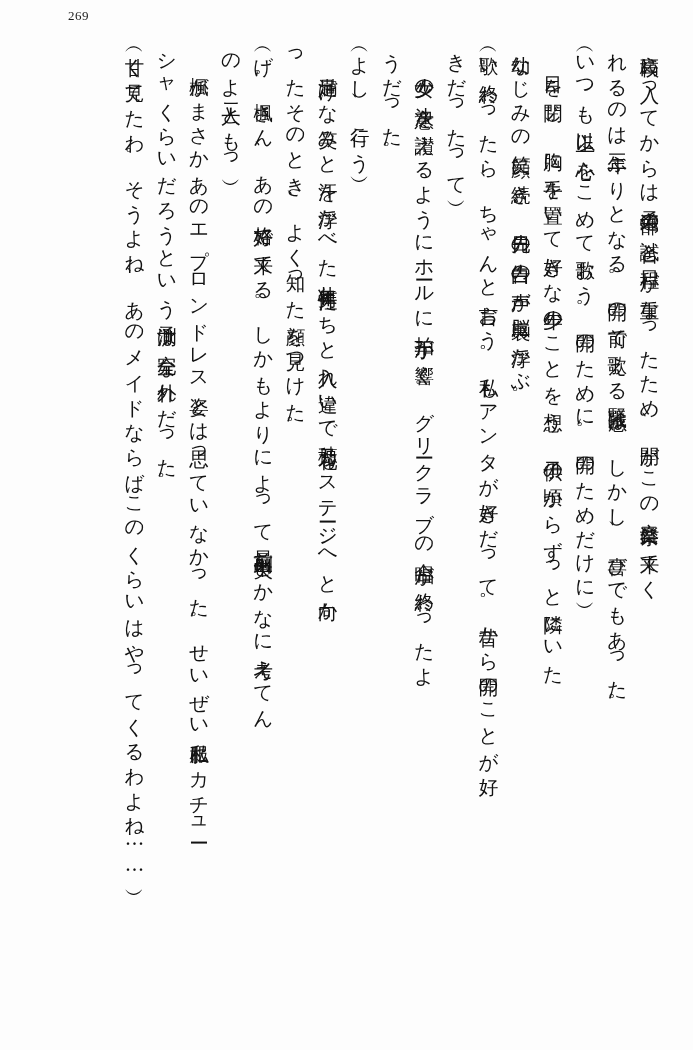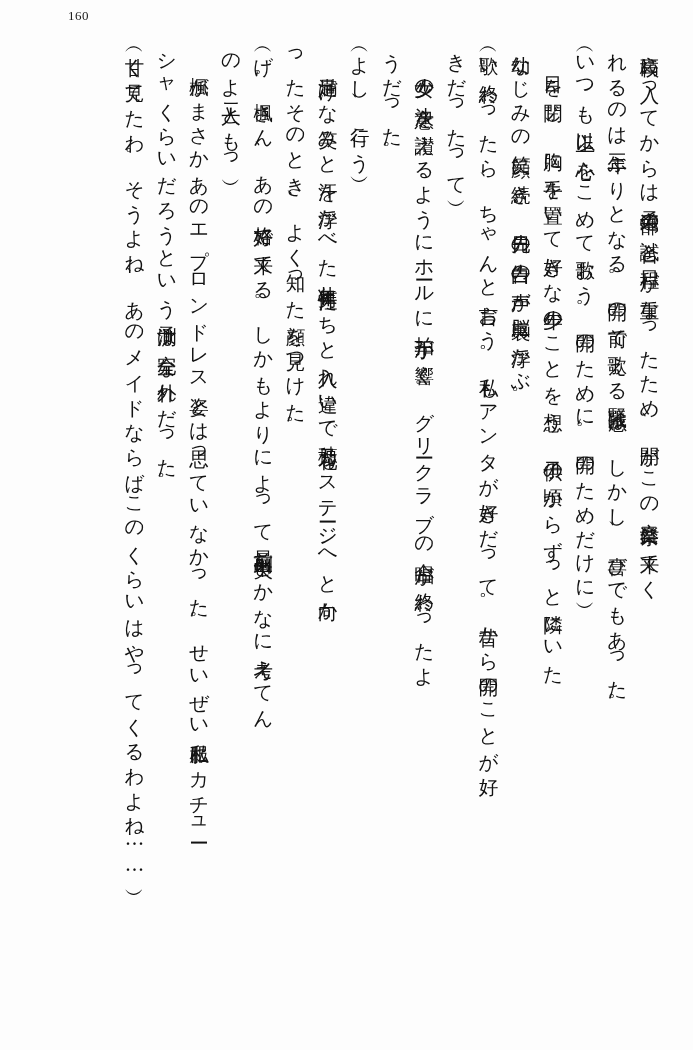--- a/index.html
+++ b/index.html
@@ -55,21 +55,21 @@
     white-space: nowrap;
     overflow: visible;
     color: #121212;
     padding-top: 0px;
   }
 </style>
 </head>
 <body>
 
 <div id="page">
-  <div id="page-number">160</div>
+  <div id="page-number">269</div>
 
   <div id="text-body">
     <div class="vline">高校に入ってからは柔道部の試合と日程が重なったため、開がこの音楽祭に来てく</div>
     <div class="vline">れるのは三年ぶりとなる。開の前で歌える緊張感は、しかし、喜びでもあった。</div>
     <div class="vline">（いつも以上に心をこめて歌おう。開のために。開のためだけに）</div>
     <div class="vline">　目を閉じ、胸に手を置いて好きな少年のことを想う。子供の頃からずっと隣にいた</div>
     <div class="vline">幼なじみの笑顔に続き、先日の告白の声が脳裏に浮かぶ。</div>
     <div class="vline">（歌い終わったら、ちゃんと言おう。私もアンタが好きだって。昔から開のことが好</div>
     <div class="vline">きだったって）</div>
     <div class="vline">　少女の決意を讃えるようにホールに拍手が響く。グリークラブの合唱が終わったよ</div>

